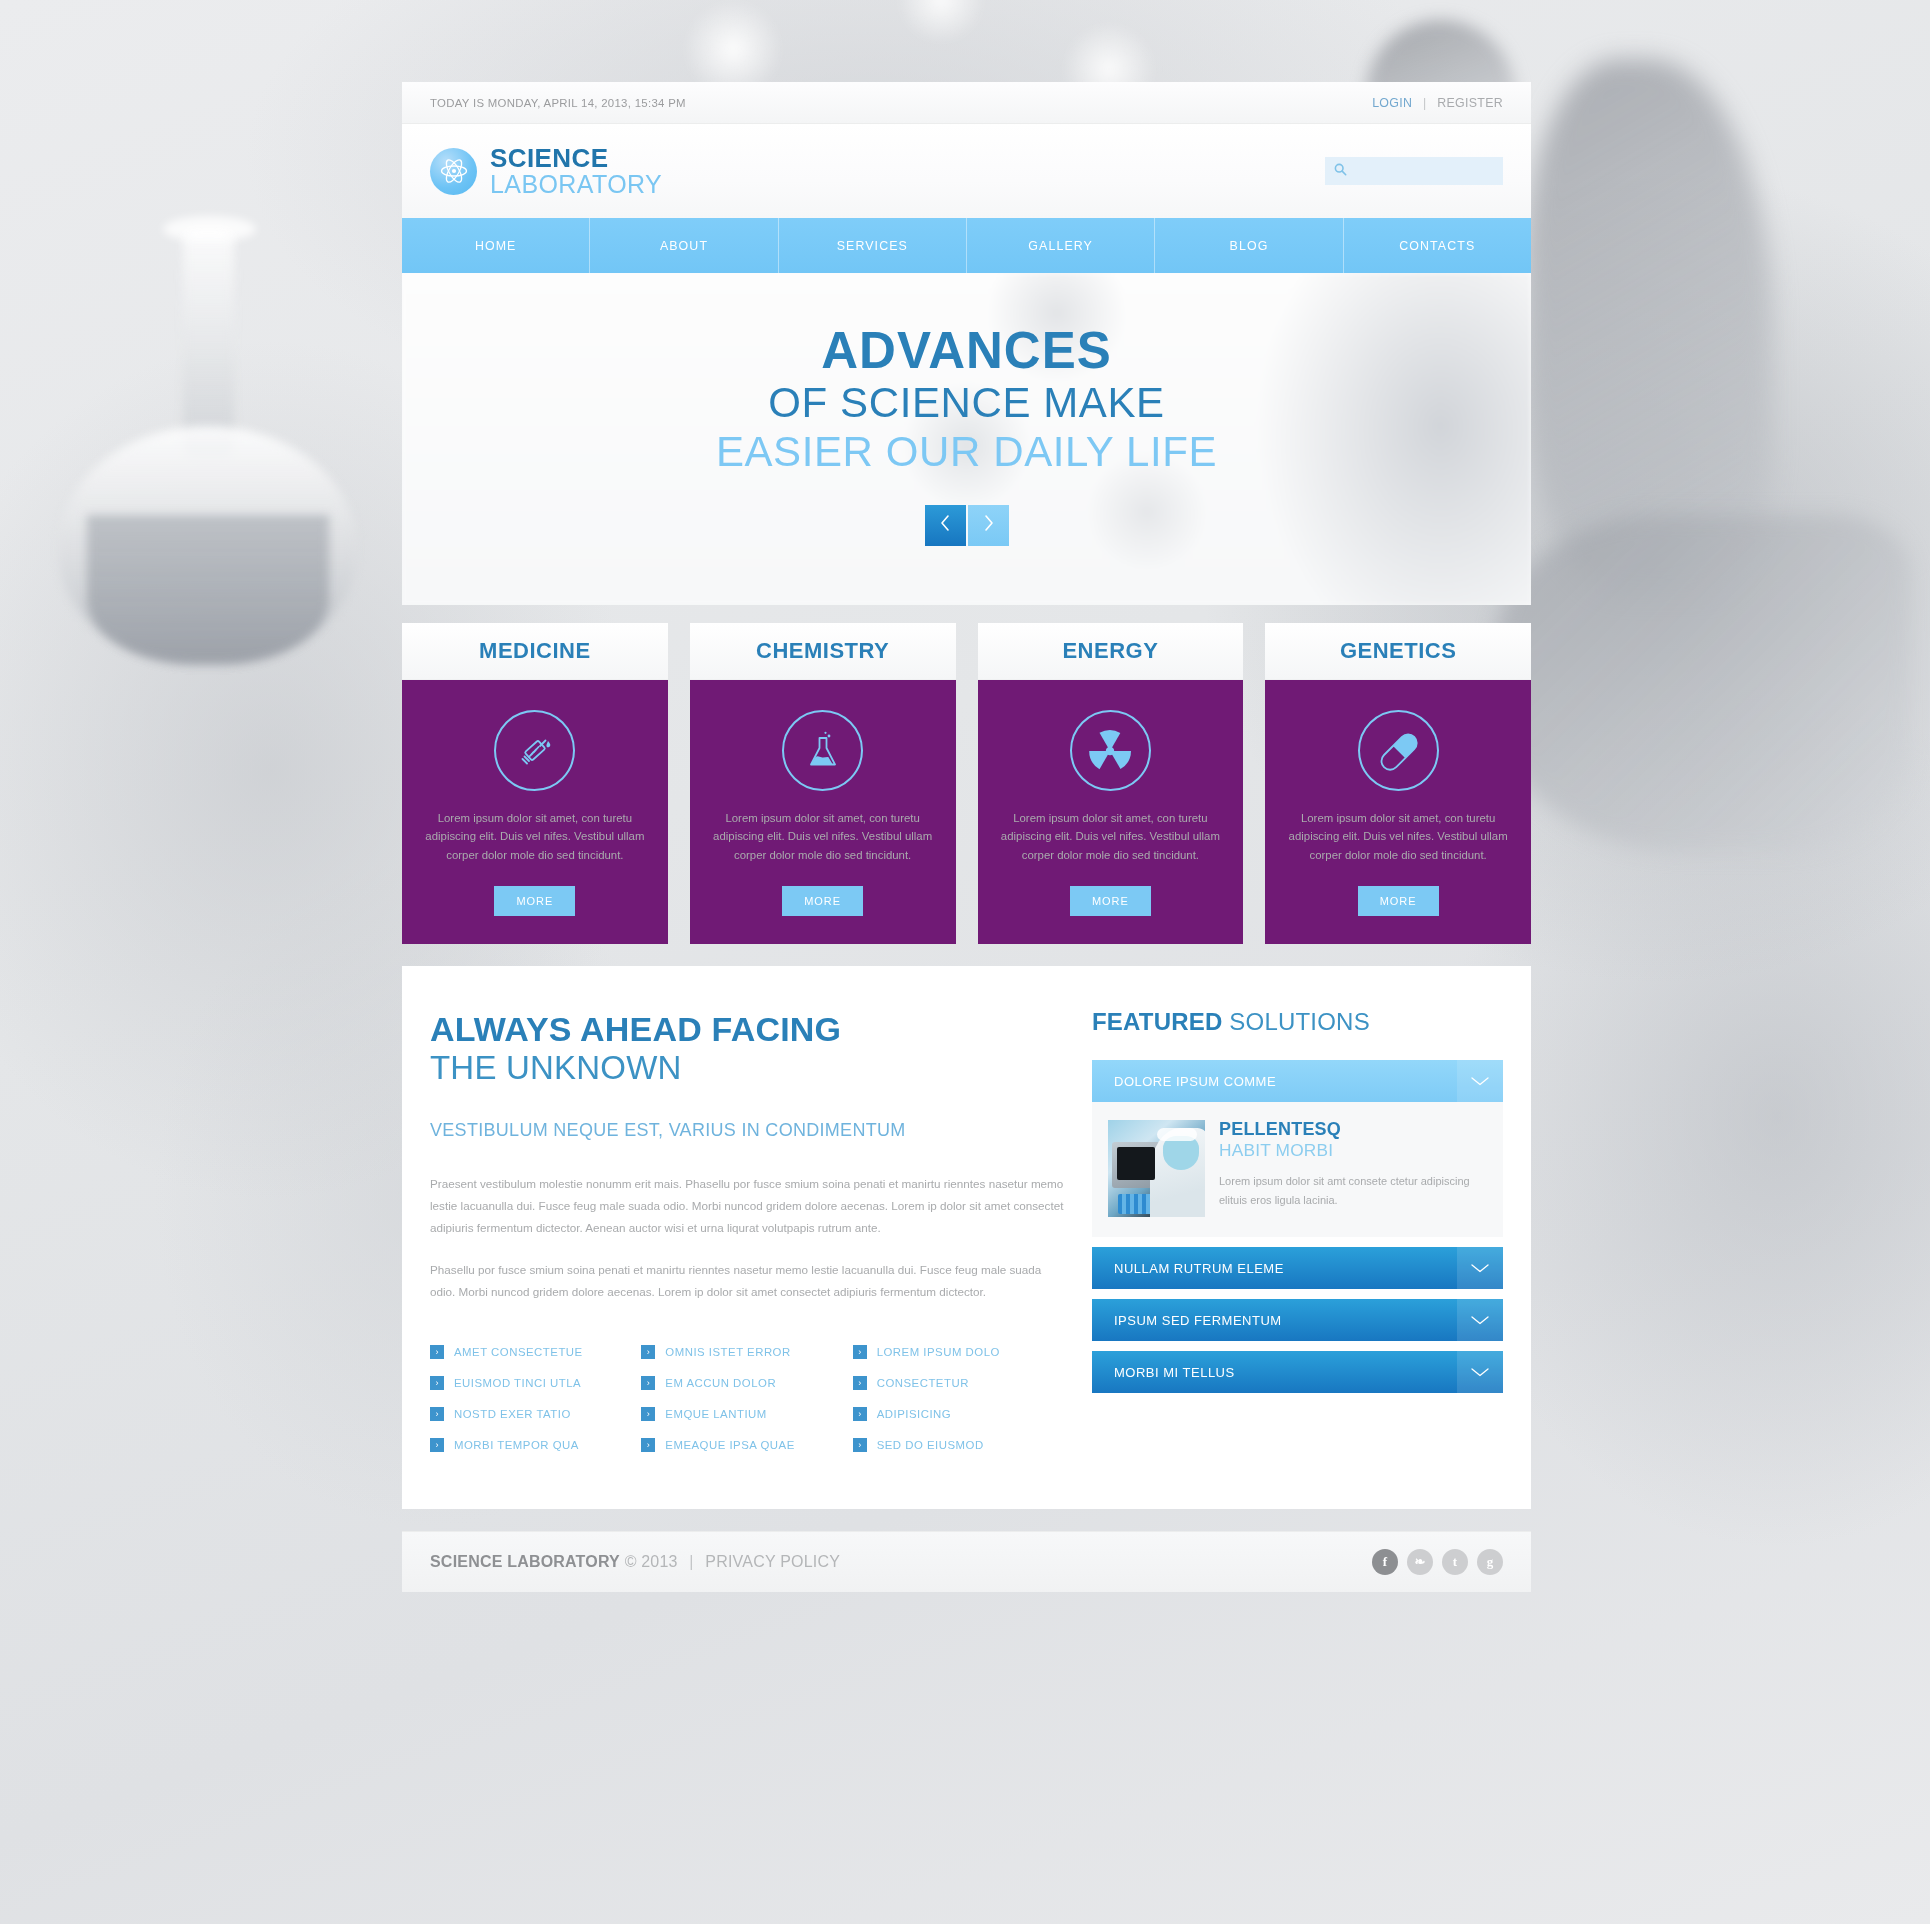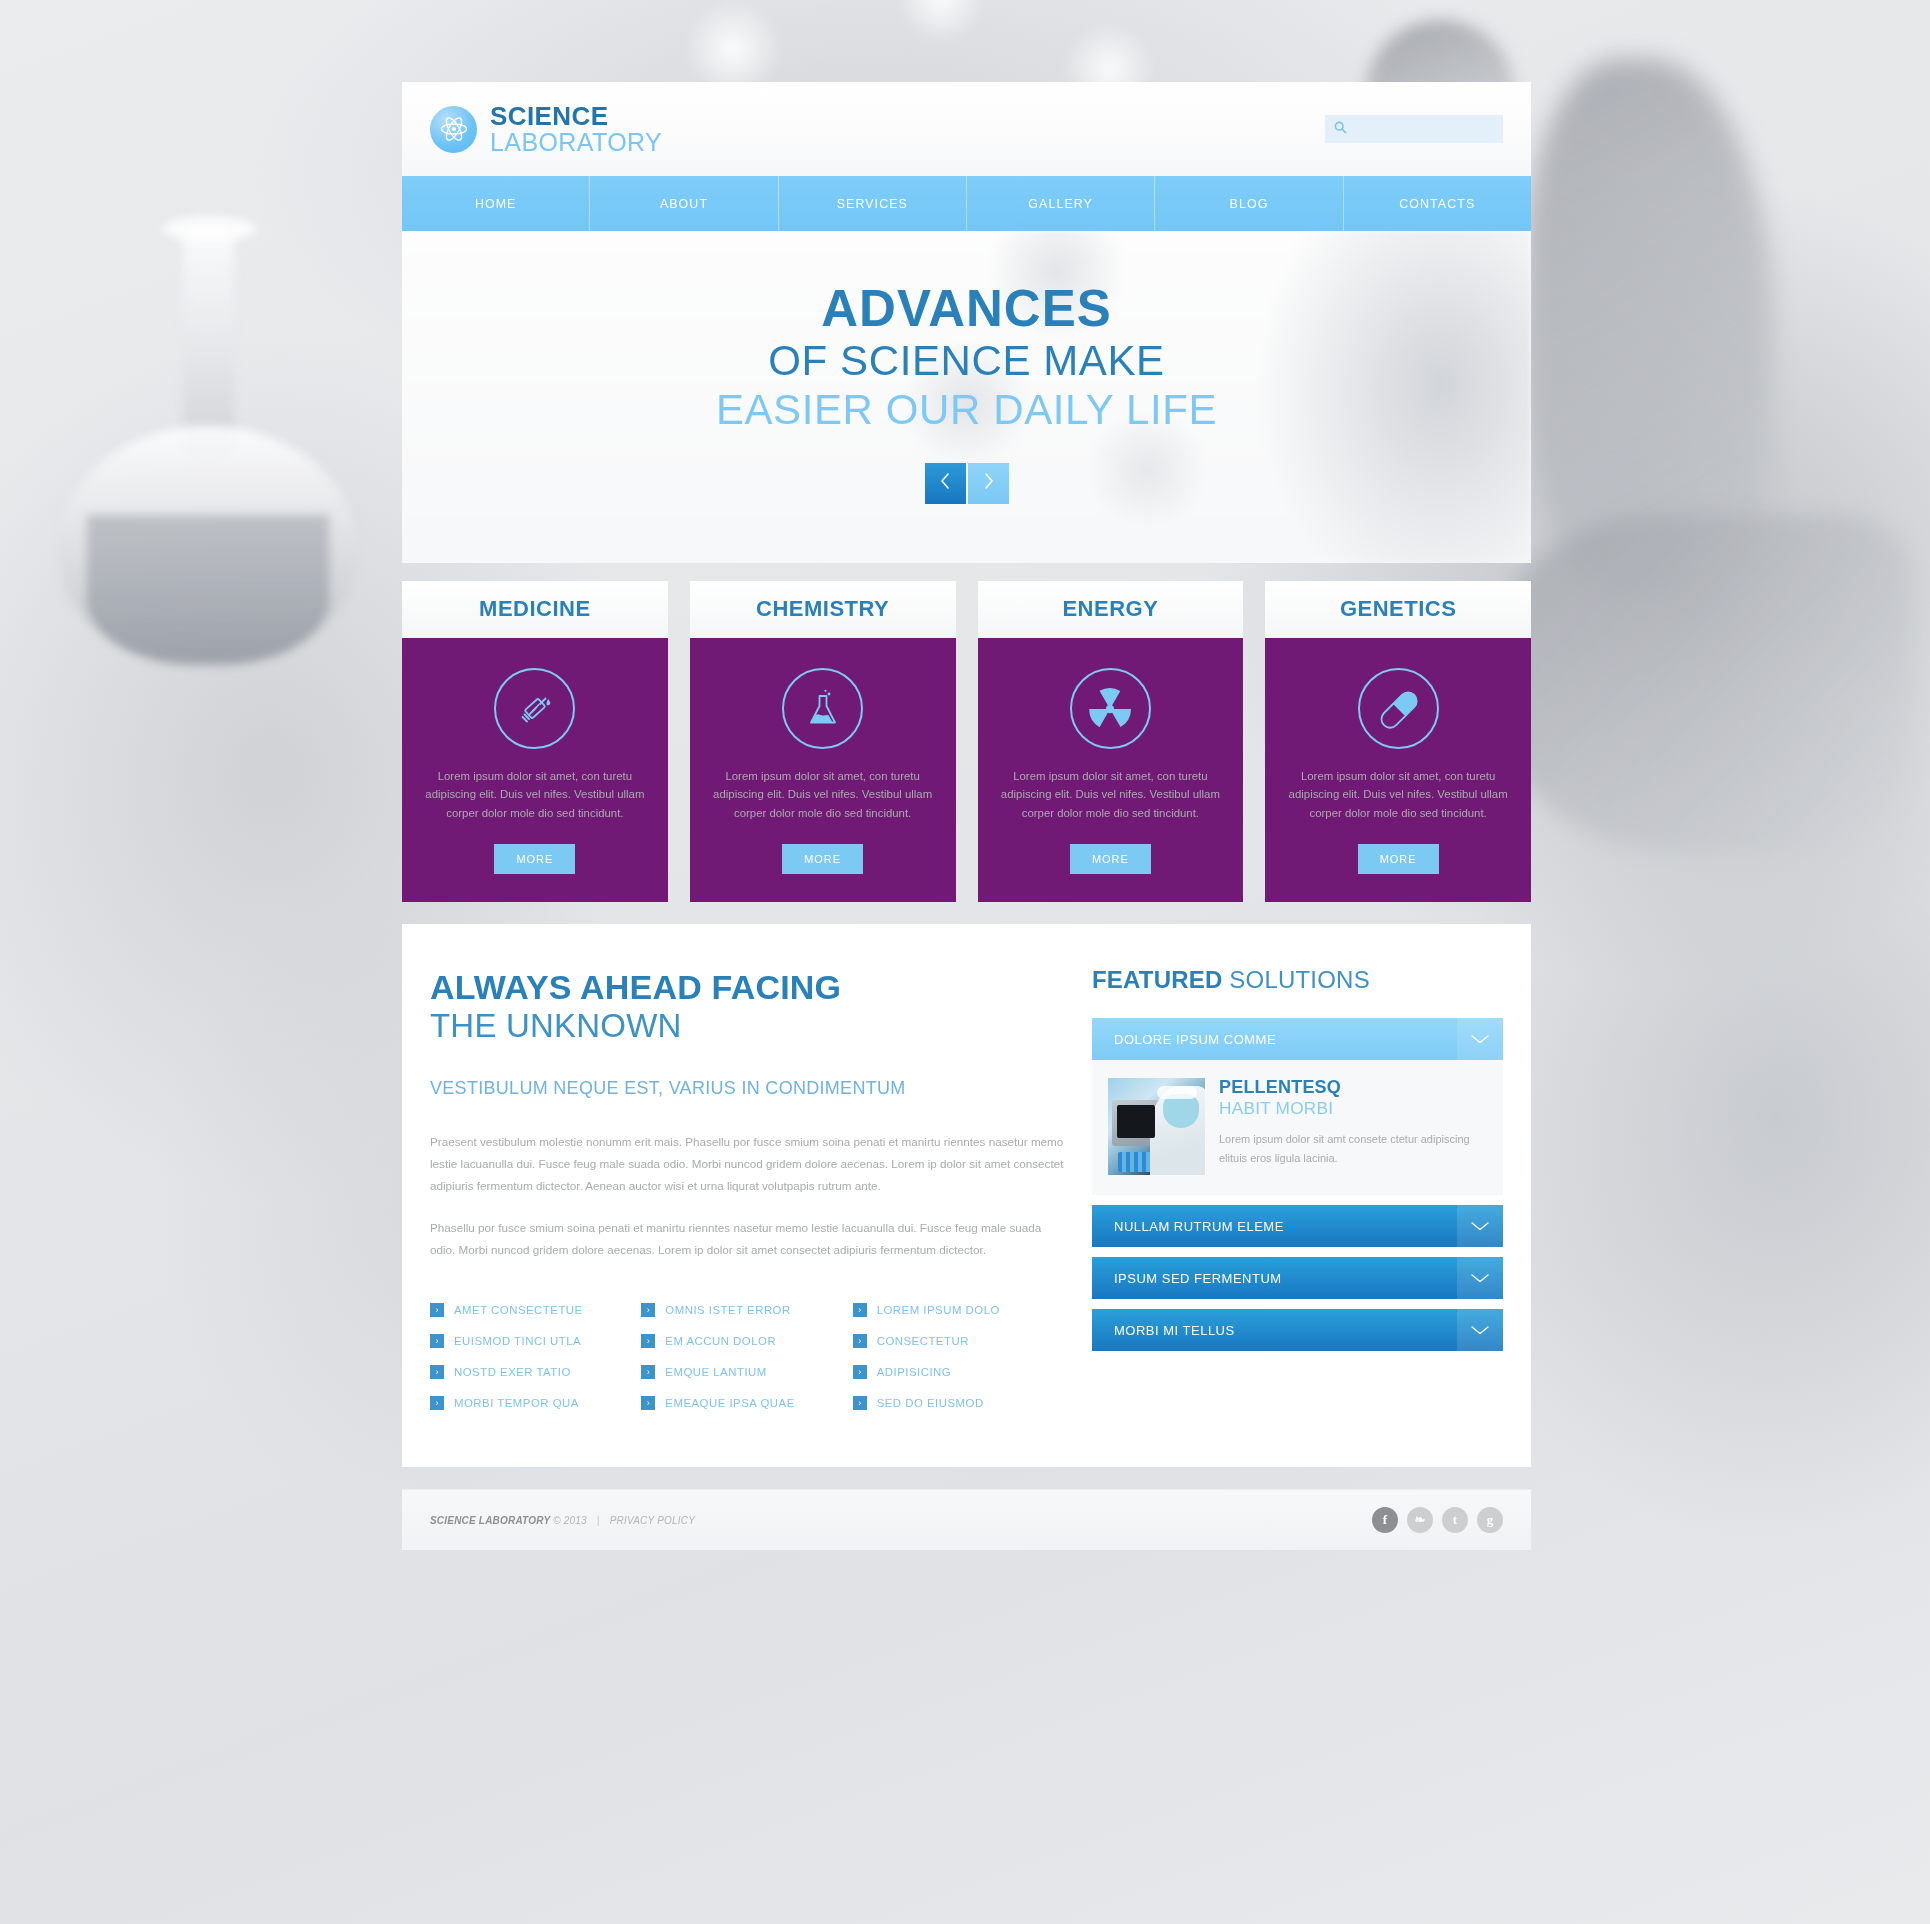--- a/index.html
+++ b/index.html
@@ -331,21 +331,21 @@
   .acc-gap { height: 10px; }
 
   
   .footer {
     height: 61px;
     background: linear-gradient(180deg,#f7f8f9 0%, #f1f2f3 100%);
     border-top: 1px solid #eceded;
     display: flex; align-items: center; justify-content: space-between;
     padding: 0 28px;
   }
-  .copy { font-size: 10px; letter-spacing: 0.2px; color: #b4b6b8; font-style: italic; }
+  .copy { font-size: 16px; letter-spacing: 0.2px; color: #b4b6b8; }
   .copy b { color: #8e9093; font-weight: 700; }
   .copy .pp { color: #b4b6b8; }
   .socials { display: flex; gap: 9px; }
   .soc {
     width: 26px; height: 26px; border-radius: 50%;
     background: #cdced0; color: #fff;
     display: flex; align-items: center; justify-content: center;
     font-size: 13px; font-weight: 700; cursor: pointer;
     font-family: "Liberation Serif", serif;
   }
@@ -361,20 +361,28 @@
   <div class="bg-shape flask-neck"></div>
   <div class="bg-shape flask-body"></div>
   <div class="bg-shape flask-liquid"></div>
   <div class="bg-shape micro-eye"></div>
   <div class="bg-shape micro-arm"></div>
   <div class="bg-shape micro-base"></div>
 </div>
 
 <div class="site">
 
+  <div class="topbar">
+    <div class="today">TODAY IS MONDAY, APRIL 14, 2013, 15:34 PM</div>
+    <div class="auth">
+      <a class="login" href="#">LOGIN</a>
+      <span class="sep">|</span>
+      <a class="register" href="#">REGISTER</a>
+    </div>
+  </div>
 
   <div class="header">
     <div class="logo">
       <span class="logo-badge">
         <svg width="30" height="30" viewBox="0 0 30 30" fill="none" stroke="#ffffff" stroke-width="1.3">
           <ellipse cx="15" cy="15" rx="12.5" ry="5"></ellipse>
           <ellipse cx="15" cy="15" rx="12.5" ry="5" transform="rotate(60 15 15)"></ellipse>
           <ellipse cx="15" cy="15" rx="12.5" ry="5" transform="rotate(120 15 15)"></ellipse>
           <circle cx="15" cy="15" r="2.1" fill="#ffffff" stroke="none"></circle>
         </svg>

